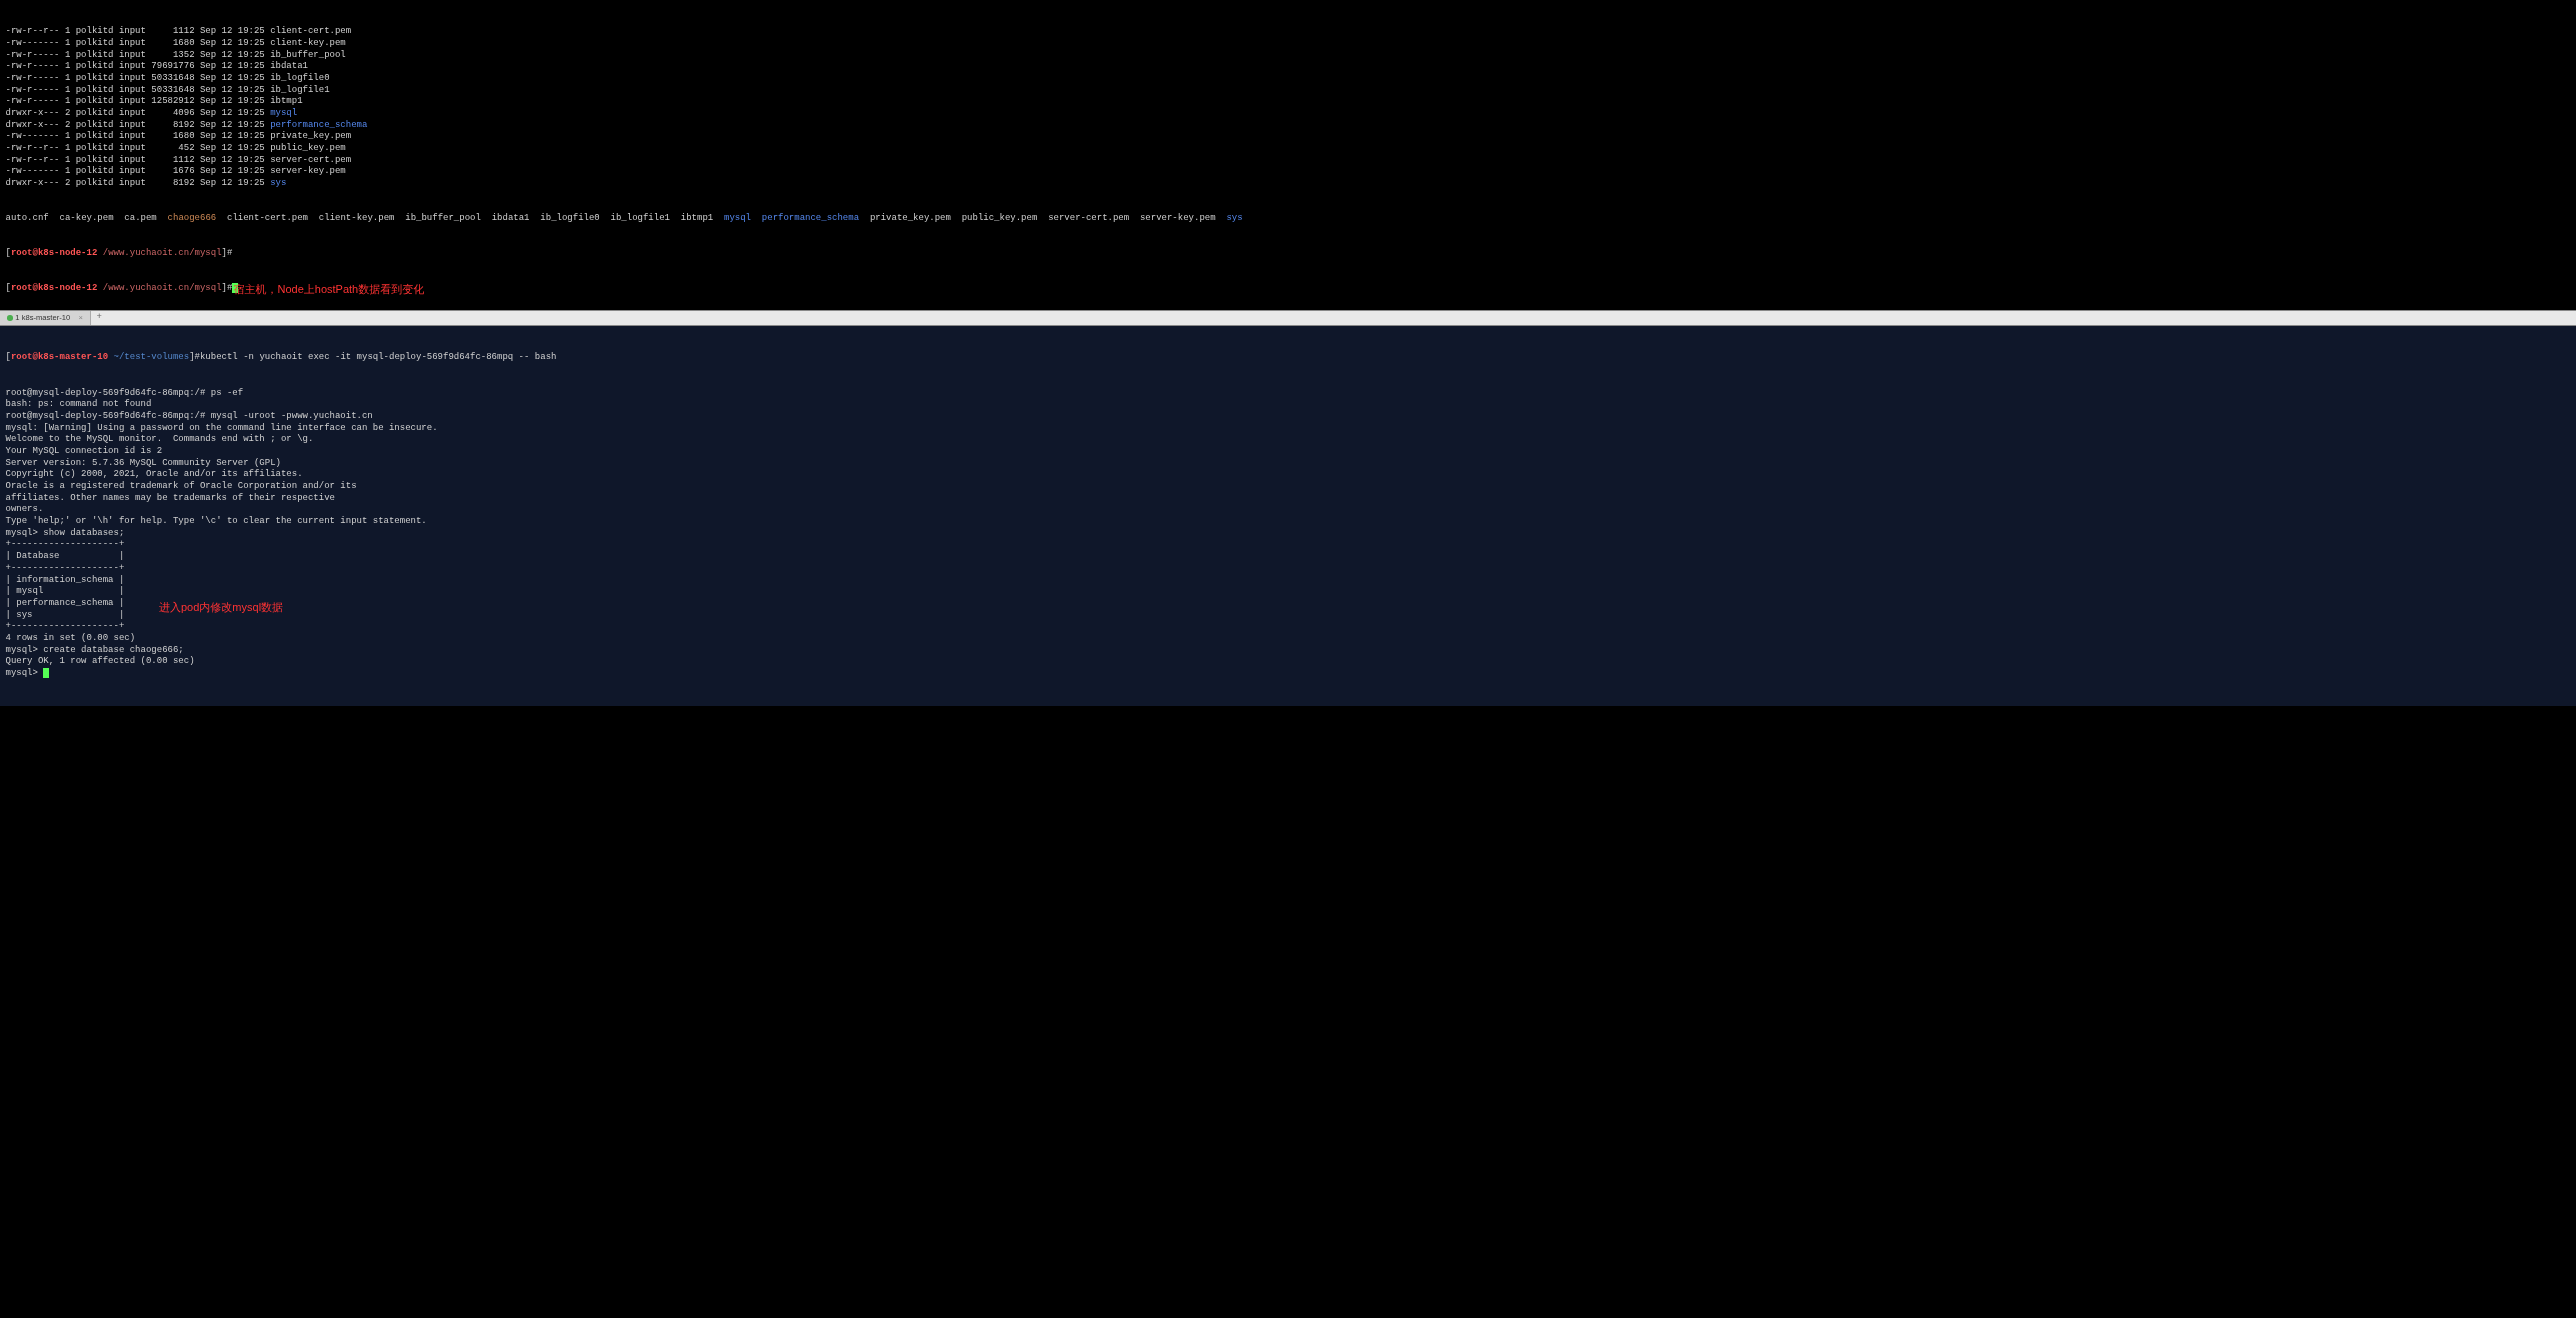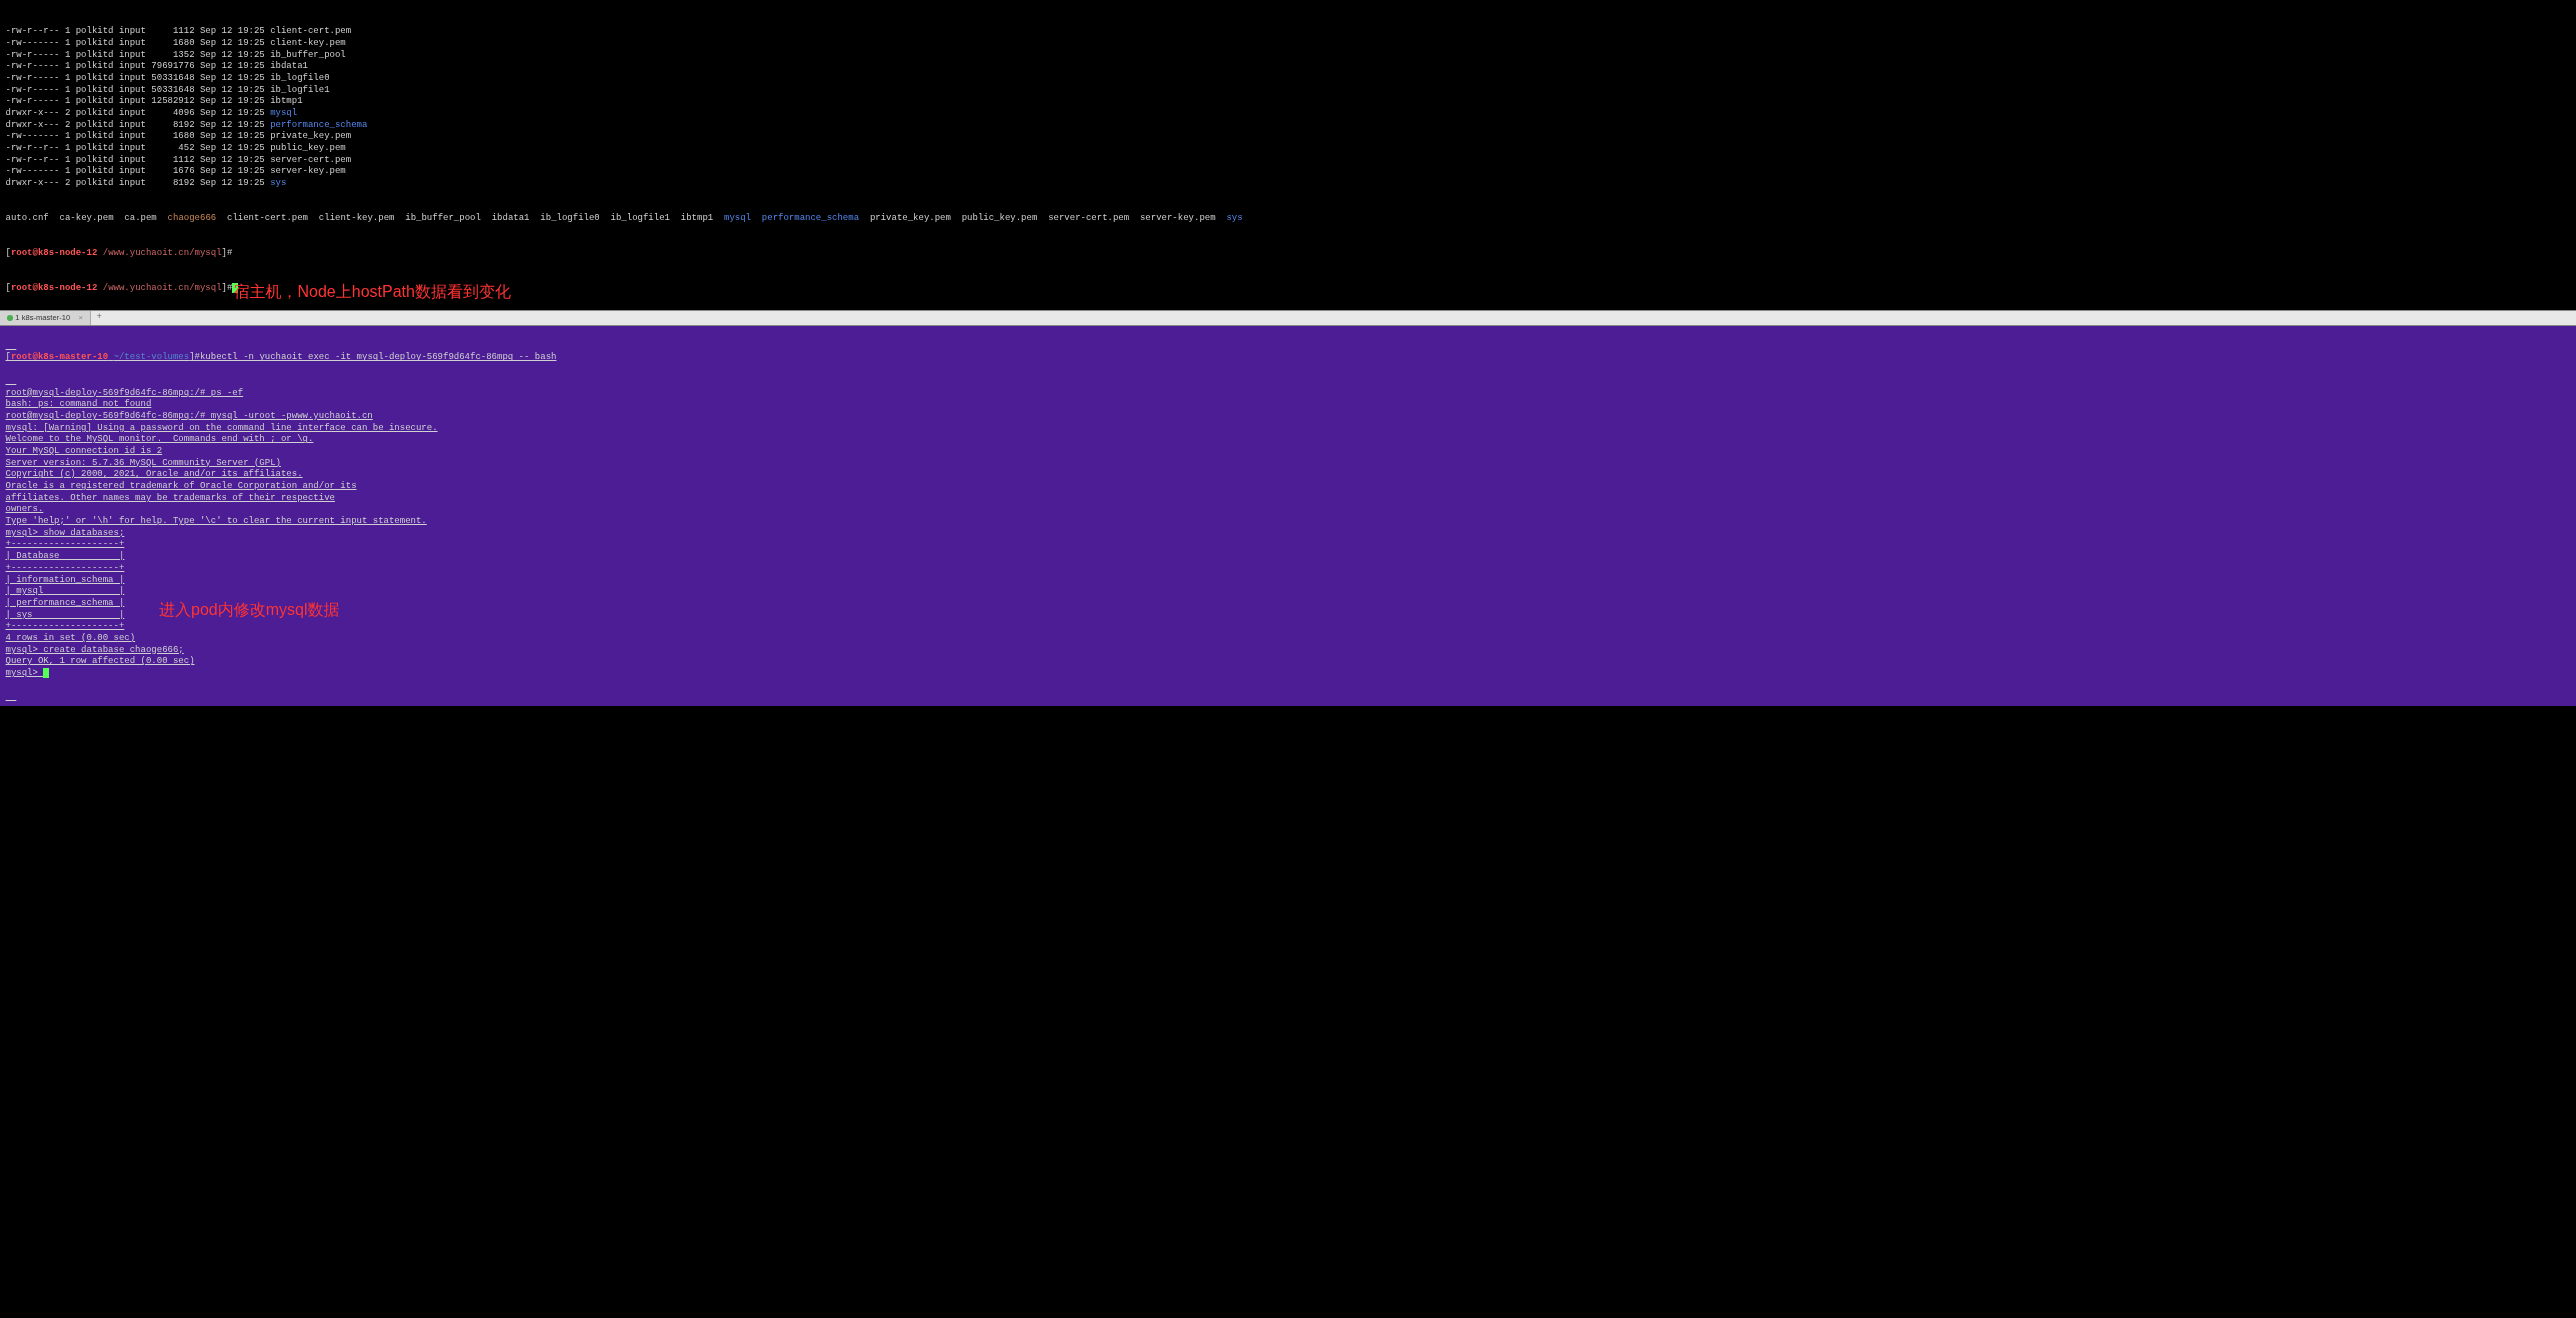--- a/index.html
+++ b/index.html
@@ -15,25 +15,24 @@
       line-height: 1.3;
       overflow-x: hidden;
     }
     .terminal-top {
       background: #000;
       padding: 2.8px 5.5px;
       white-space: pre;
       font-family: 'Consolas', 'Monaco', 'Courier New', monospace;
     }
     .terminal-bottom {
-      background: #4c1d95;
+      background: #0f172a;
       padding: 2.8px 5.5px;
       white-space: pre;
       font-family: 'Consolas', 'Monaco', 'Courier New', monospace;
-      text-decoration: underline;
     }
     .tab-bar {
       background: #e8e8e8;
       height: 16.6px;
       display: flex;
       align-items: center;
       border-top: 0.7px solid #888;
       border-bottom: 0.7px solid #888;
     }
     .tab {
@@ -74,21 +73,21 @@
     .cursor {
       background: #55ff55;
       display: inline-block;
       width: 5.5px;
       height: 9.7px;
       vertical-align: middle;
     }
     .red-annotation {
       color: #ff3333;
       font-family: 'Microsoft YaHei', Arial, sans-serif;
-      font-size: 16px;
+      font-size: 11px;
       position: absolute;
     }
     .line { white-space: pre; }
   </style>
 </head>
 <body>
 
 <div class="terminal-top">
   <div id="ls-long-output"><div class="line"><span>-rw-r--r-- 1 polkitd input     1112 Sep 12 19:25 </span><span>client-cert.pem</span></div><div class="line"><span>-rw------- 1 polkitd input     1680 Sep 12 19:25 </span><span>client-key.pem</span></div><div class="line"><span>-rw-r----- 1 polkitd input     1352 Sep 12 19:25 </span><span>ib_buffer_pool</span></div><div class="line"><span>-rw-r----- 1 polkitd input 79691776 Sep 12 19:25 </span><span>ibdata1</span></div><div class="line"><span>-rw-r----- 1 polkitd input 50331648 Sep 12 19:25 </span><span>ib_logfile0</span></div><div class="line"><span>-rw-r----- 1 polkitd input 50331648 Sep 12 19:25 </span><span>ib_logfile1</span></div><div class="line"><span>-rw-r----- 1 polkitd input 12582912 Sep 12 19:25 </span><span>ibtmp1</span></div><div class="line"><span>drwxr-x--- 2 polkitd input     4096 Sep 12 19:25 </span><span class="dir-blue">mysql</span></div><div class="line"><span>drwxr-x--- 2 polkitd input     8192 Sep 12 19:25 </span><span class="dir-blue">performance_schema</span></div><div class="line"><span>-rw------- 1 polkitd input     1680 Sep 12 19:25 </span><span>private_key.pem</span></div><div class="line"><span>-rw-r--r-- 1 polkitd input      452 Sep 12 19:25 </span><span>public_key.pem</span></div><div class="line"><span>-rw-r--r-- 1 polkitd input     1112 Sep 12 19:25 </span><span>server-cert.pem</span></div><div class="line"><span>-rw------- 1 polkitd input     1676 Sep 12 19:25 </span><span>server-key.pem</span></div><div class="line"><span>drwxr-x--- 2 polkitd input     8192 Sep 12 19:25 </span><span class="dir-blue">sys</span></div></div>
   <div class="line" id="ls-short-output"><span>auto.cnf</span>  <span>ca-key.pem</span>  <span>ca.pem</span>  <span class="highlight-file">chaoge666</span>  <span>client-cert.pem</span>  <span>client-key.pem</span>  <span>ib_buffer_pool</span>  <span>ibdata1</span>  <span>ib_logfile0</span>  <span>ib_logfile1</span>  <span>ibtmp1</span>  <span class="dir-blue">mysql</span>  <span class="dir-blue">performance_schema</span>  <span>private_key.pem</span>  <span>public_key.pem</span>  <span>server-cert.pem</span>  <span>server-key.pem</span>  <span class="dir-blue">sys</span></div>

